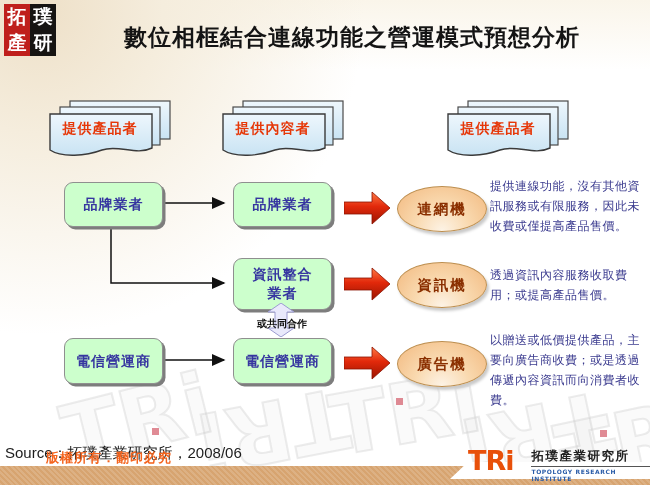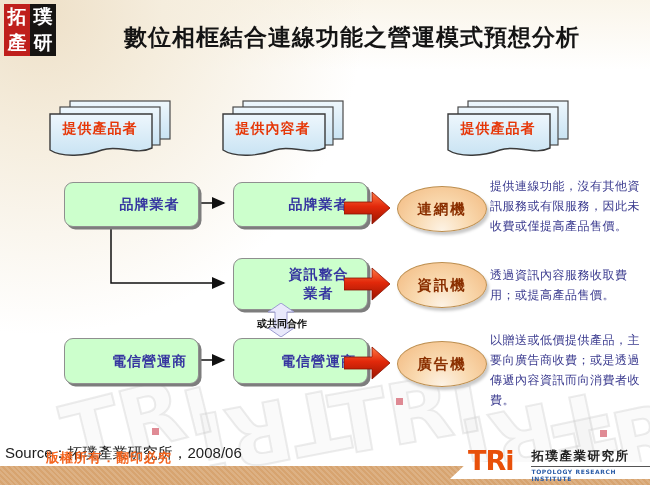--- a/index.html
+++ b/index.html
@@ -29,21 +29,21 @@
          color:#141414;letter-spacing:1px;z-index:2;}
   
   .flag{position:absolute;width:128px;height:64px;z-index:2;}
   .flag svg{position:absolute;left:0;top:0;}
   .flag .lbl{position:absolute;left:0;top:20px;width:104px;text-align:center;
              color:#e63708;font-weight:bold;font-size:14px;letter-spacing:1px;}
   
   .gbox{position:absolute;background:#ccffcc;border:1px solid #8f8f8f;border-radius:9px;
         box-shadow:2.5px 2.5px 0 #7d7d7d;display:flex;align-items:center;justify-content:center;
         color:#3636a0;font-weight:bold;font-size:14px;letter-spacing:1px;text-align:center;
-        line-height:1.35;z-index:2;padding-left:36px;}
+        line-height:1.35;z-index:2;}
   
   .wires{position:absolute;left:0;top:0;z-index:1;}
   
   .note-arrow{position:absolute;left:268px;top:303px;z-index:2;}
   .note-text{position:absolute;left:228px;width:108px;text-align:center;
              font-size:10px;font-weight:bold;color:#101010;z-index:3;line-height:12px;}
   
   .rarrow{position:absolute;z-index:2;}
   
   .ellipse{position:absolute;left:397px;width:88px;height:44px;border-radius:50%;

